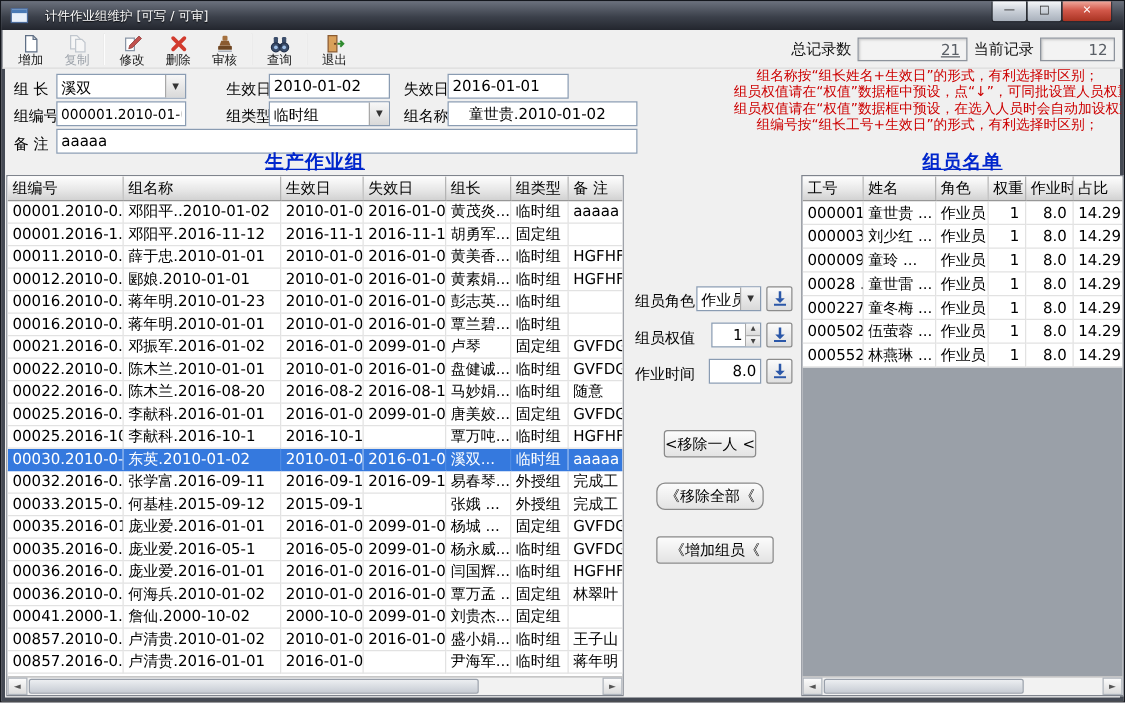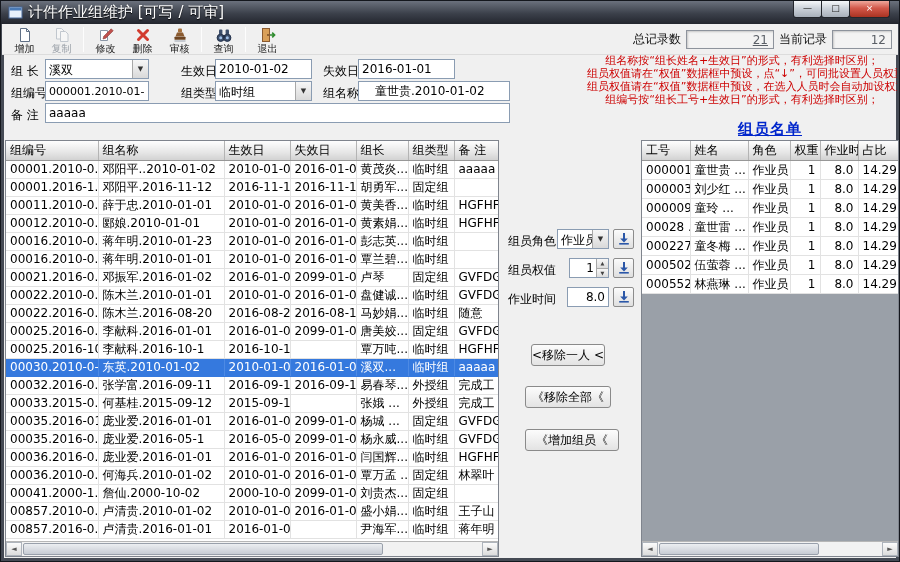--- a/index.html
+++ b/index.html
@@ -5,21 +5,21 @@
   *{box-sizing:border-box;margin:0;padding:0;}
   html,body{width:900px;height:562px;overflow:hidden;}
   body{font-family:"DejaVu Sans","Liberation Sans",sans-serif;background:#7d828c;}
   .window{position:relative;width:900px;height:562px;background:#f0f0f0;border:1px solid #14171d;
           box-shadow:inset 0 0 0 3px #454a54;}
   
   .titlebar{position:absolute;top:0;left:0;right:0;height:23px;
             background:linear-gradient(#6b717d,#3b404a 55%,#23262e);
             display:flex;align-items:center;padding:0 7px;z-index:5;}
   .app-icon{width:15px;height:15px;margin-right:5px;flex:0 0 auto;}
-  .title-text{color:#fff;font-size:15px;white-space:nowrap;text-shadow:0 1px 1px #000;}
+  .title-text{color:#fff;font-size:10px;white-space:nowrap;text-shadow:0 1px 1px #000;margin-left:8px;}
   .win-controls{position:absolute;top:0;right:9px;display:flex;}
   .wbtn{width:29px;height:17px;border:1px solid #23262c;border-top:none;margin-left:-1px;
         background:linear-gradient(#f6f8fa,#ccd2da 45%,#a8b0bb);
         color:#222;font-size:9px;line-height:15px;text-align:center;
         border-radius:0 0 3px 3px;cursor:default;}
   .wbtn.close{width:41px;color:#fff;background:linear-gradient(#efa89c,#d2584a 45%,#a93322);}
   
   .toolbar{position:absolute;top:23px;left:1px;right:1px;height:31px;display:flex;align-items:center;
            padding:1px 6px 1px 4px;background:#f0f0f0;border-bottom:1px solid #dcdcdc;}
   .tbtn{width:37px;height:29px;display:flex;flex-direction:column;align-items:center;justify-content:flex-end;
@@ -210,20 +210,21 @@
   <span class="form-label" style="left:10px;top:106px;">备  注</span>
   <input class="tfield" style="left: 44px; top: 102px; width: 465px;" value="aaaaa">
 
   <div class="notes">
     <div>组名称按“组长姓名+生效日”的形式，有利选择时区别；</div>
     <div>组员权值请在“权值”数据框中预设，点“↓”，可同批设置人员权重；</div>
     <div>组员权值请在“权值”数据框中预设，在选入人员时会自动加设权重；</div>
     <div>组编号按“组长工号+生效日”的形式，有利选择时区别；</div>
   </div>
 
+  <div class="panel-title" style="left:4px;width:494px;">生产作业组</div>
   <div class="panel-title" style="left:640px;width:258px;">组员名单</div>
 
   <div class="grid-box" id="left-grid">
     <div class="grid-scroll">
       <table class="grid" style="width:492px;">
         <colgroup>
             <col style="width:92px">
             <col style="width:126px">
             <col style="width:66px">
             <col style="width:66px">
@@ -475,21 +476,21 @@
   <input class="tfield ta-right" style="left: 566px; top: 286px; width: 42px;" value="8.0">
   <span class="apply-btn" style="left:612px;top:286px;">
     <span><svg width="12" height="13">
           <path d="M6 1v6" stroke="#2b57a8" stroke-width="2"></path>
           <path d="M2.2 6.5h7.6L6 10.4z" fill="#2b57a8"></path>
           <rect x="1.2" y="11" width="9.6" height="1.6" fill="#2b57a8"></rect>
         </svg></span>
   </span>
 
   <button class="mid-btn" style="left:530px;top:343px;width:74px;">&lt;移除一人 &lt;</button>
-  <button class="mid-btn" style="left:524px;top:385px;width:86px;">《移除全部《</button>
+  <button class="mid-btn" style="left:524px;top:385px;width:86px;border-radius:7px;">《移除全部《</button>
   <button class="mid-btn" style="left:524px;top:428px;width:94px;">《增加组员《</button>
 
   <div class="grid-box" id="right-grid">
     <div class="grid-scroll">
       <table class="grid" style="width:256px;">
         <colgroup>
             <col style="width:48px">
             <col style="width:58px">
             <col style="width:42px">
             <col style="width:30px">

